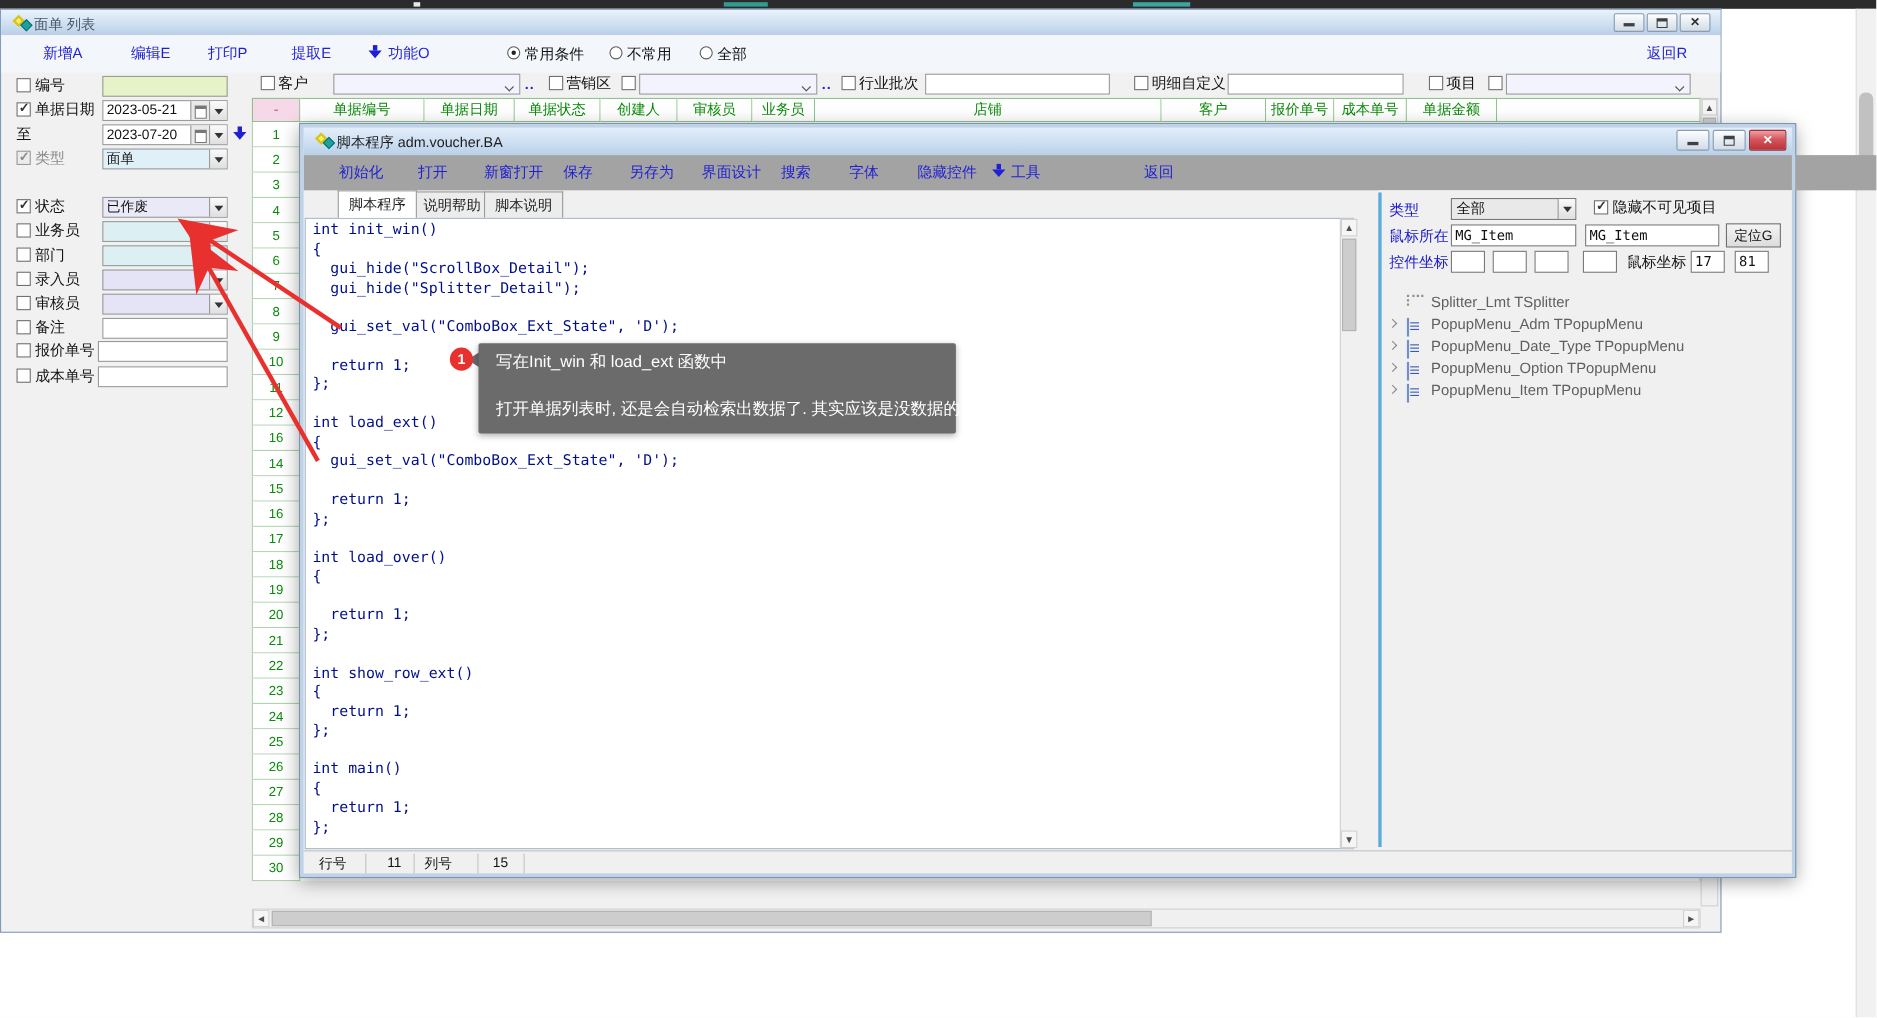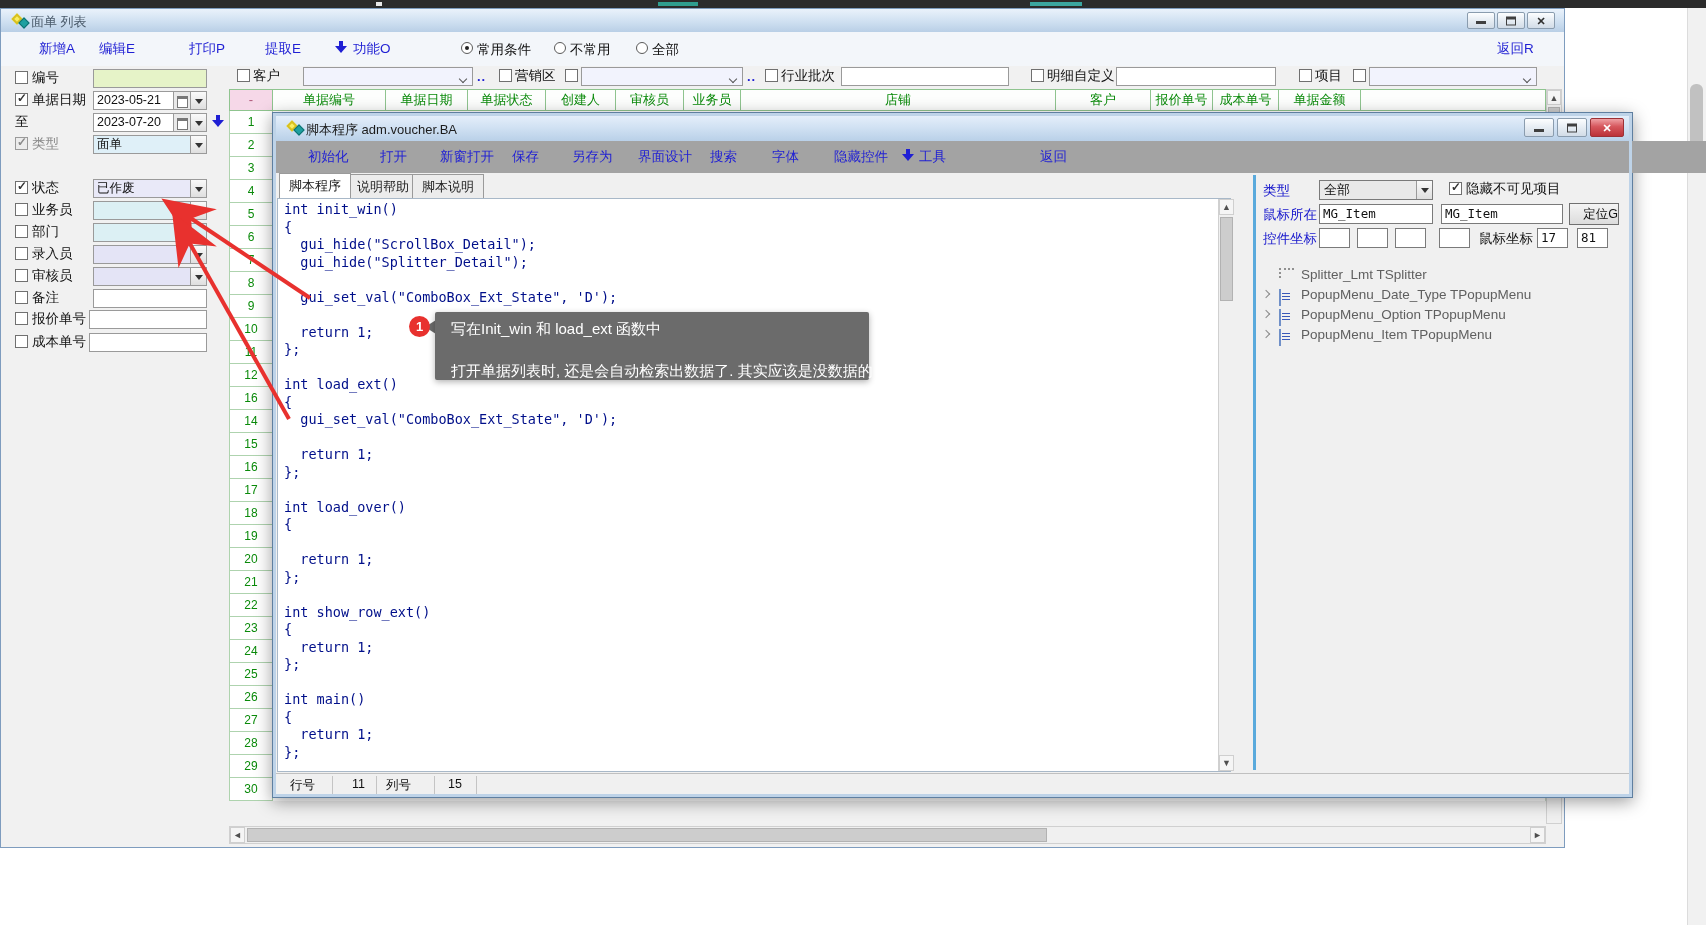--- a/index.html
+++ b/index.html
@@ -71,49 +71,49 @@
   .sb-btn{background:#f5f5f5;border:1px solid #cfcfcf;color:#505050;font-size:9px;text-align:center;line-height:15px;}
   .sb-thumb{background:#cdcdcd;border:1px solid #b2b2b2;}
 
   
   .scriptwin{left:272px;top:112px;width:1361px;height:686px;background:#f0f0f0;border:1px solid #5f7fa0;box-shadow:0 4px 16px rgba(0,0,0,.38);}
   .sw-frame{left:0;top:0;width:100%;height:100%;border:3px solid #bed3e8;pointer-events:none;}
   .sw-title{left:3px;top:3px;width:1353px;height:25px;background:linear-gradient(#e4eefa,#cfe0f2 50%,#b9d0e8);}
   .sw-title-text{left:30px;top:5px;color:#1c1c1c;font-size:13px;}
   .toolbar-sw{left:3px;top:28px;width:1512px;height:32px;background:#a3a3a3;}
 
-  .tab{position:absolute;top:0;height:24px;border:1px solid #9a9a9a;border-bottom:none;background:#ececec;color:#222;font-size:13px;line-height:23px;padding:0 9px;}
+  .tab{position:absolute;top:0;height:24px;border:1px solid #9a9a9a;border-bottom:none;background:#ececec;color:#222;font-size:13px;line-height:23px;padding:0 9px;margin-left:28px;}
   .tab.active{background:#fff;height:25px;z-index:2;}
 
   .editor{left:4px;top:85px;width:954px;height:574px;background:#fff;border:1px solid #a8b8c8;}
   #code{position:absolute;left:6px;top:2px;font-family:"DejaVu Sans Mono",monospace;font-size:13.5px;line-height:17.5px;color:#000f8a;white-space:pre;}
   .ed-sb{left:940px;top:0px;width:17px;height:572px;background:#f0f0f0;border-left:1px solid #d0d0d0;}
 
   .sw-status{left:3px;top:660px;width:1353px;height:23px;background:#f0f0f0;border-top:1px solid #c0c0c0;font-size:12.5px;color:#111;}
   .st-sep{position:absolute;top:2px;width:1px;height:19px;background:#c4c4c4;}
 
   .inspector{left:980px;top:60px;width:378px;height:599px;background:#f0f0f0;}
   .insp-accent{left:0;top:2px;width:3px;height:595px;background:#5aaadc;}
   .ilabel{color:#1515cc;font-size:13.5px;}
   .iinput{height:20px;border:1px solid #7a7a7a;background:#fff;font-family:"DejaVu Sans Mono",monospace;font-size:12.5px;line-height:18px;padding:0 3px;color:#111;}
   .iselect{height:20px;border:1px solid #7a7a7a;background:#e9e9e9;font-size:13px;line-height:18px;padding:0 4px;color:#111;}
-  .ibtn{height:22px;border:1px solid #707070;background:linear-gradient(#f4f4f4,#dcdcdc);font-size:12.5px;text-align:right;line-height:20px;color:#111;}
+  .ibtn{height:22px;border:1px solid #707070;background:linear-gradient(#f4f4f4,#dcdcdc);font-size:12.5px;text-align:center;line-height:20px;color:#111;}
 
   #tree{position:absolute;left:6px;top:92px;width:370px;}
   .trow{position:relative;height:20px;color:#5f5f5f;font-size:13.5px;line-height:19px;}
   .chev{position:absolute;left:4px;top:6px;width:6px;height:6px;border-right:1.6px solid #8a8a8a;border-bottom:1.6px solid #8a8a8a;transform:rotate(-45deg);}
   .t-ico{position:absolute;left:20px;top:3px;}
   .t-box{width:12px;height:12px;border:1px solid #808080;background:#fff;}
   .t-menu{width:13px;height:13px;border:1px solid #7090c8;background:#fff;position:relative;}
   .t-menu::after{content:"";position:absolute;left:2px;top:3px;width:8px;height:1px;background:#3858b8;box-shadow:0 3px 0 #3858b8,0 6px 0 #3858b8;}
   .t-split{width:15px;height:10px;border-top:2px dotted #909090;border-left:2px dotted #909090;}
   .t-name{position:absolute;left:42px;white-space:nowrap;}
 
   
-  .tooltip{left:435px;top:312px;width:434px;height:68px;background:#6b6b6b;border-radius:2px;box-shadow:0 2px 6px rgba(0,0,0,.3);z-index:40;}
+  .tooltip{left:435px;top:312px;width:434px;height:82px;background:#6b6b6b;border-radius:2px;box-shadow:0 2px 6px rgba(0,0,0,.3);z-index:40;}
   .tt-line{position:absolute;left:16px;color:#ffffff;font-size:15px;white-space:nowrap;}
   .tt-notch{left:425px;top:320px;width:0;height:0;border-top:7px solid transparent;border-bottom:7px solid transparent;border-right:11px solid #6b6b6b;z-index:40;}
   .badge{left:409px;top:316px;width:21px;height:21px;border-radius:50%;background:#e8312e;color:#fff;font-size:13px;font-weight:bold;text-align:center;line-height:21px;z-index:41;}
   .overlay-svg{position:absolute;left:0;top:0;z-index:35;pointer-events:none;}
 </style>
 </head>
 <body>
 
 <div class="stage">
 
@@ -136,21 +136,21 @@
       <div class="abs wbtn" style="left:1496px;top:3px;">
           <span class="g-max"></span>
         </div>
       <div class="abs wbtn" style="left:1526px;top:3px;">
           <span class="g-x">✕</span>
         </div>
     </div>
 
     <div class="abs toolbar-main">
       <span class="abs link" style="left:38px;top:8px;">新增A</span>
-      <span class="abs link" style="left:98px;top:8px;">编辑E</span>
+      <span class="abs link" style="left:118px;top:8px;">编辑E</span>
       <span class="abs link" style="left:188px;top:8px;">打印P</span>
       <span class="abs link" style="left:264px;top:8px;">提取E</span>
       <span class="abs bluearrow" style="left:334px;top:9px;"></span>
       <span class="abs link" style="left:352px;top:8px;">功能O</span>
       <span class="abs radio sel" style="left:460px;top:10px;"></span>
       <span class="abs rlabel" style="left:476px;top:9px;">常用条件</span>
       <span class="abs radio" style="left:553px;top:10px;"></span>
       <span class="abs rlabel" style="left:569px;top:9px;">不常用</span>
       <span class="abs radio" style="left:635px;top:10px;"></span>
       <span class="abs rlabel" style="left:651px;top:9px;">全部</span>
@@ -396,20 +396,21 @@
       <span class="abs iinput" style="left:186px;top:55px;width:31px;"></span>
       <span class="abs flabel" style="left:226px;top:57px;">鼠标坐标</span>
       <span class="abs iinput" style="left:284px;top:55px;width:31px;">17</span>
       <span class="abs iinput" style="left:324px;top:55px;width:31px;">81</span>
 
       <div id="tree">
           <div class="trow">
             <span class="t-ico t-split"></span>
             <span class="t-name">Splitter_Lmt  TSplitter</span>
           </div>
+          <div class="trow"><span class="chev"></span><span class="t-ico t-menu"></span><span class="t-name">PopupMenu_Adm  TPopupMenu</span></div>
           <div class="trow"><span class="chev"></span><span class="t-ico t-menu"></span><span class="t-name">PopupMenu_Date_Type  TPopupMenu</span></div>
           <div class="trow"><span class="chev"></span><span class="t-ico t-menu"></span><span class="t-name">PopupMenu_Option  TPopupMenu</span></div>
           <div class="trow"><span class="chev"></span><span class="t-ico t-menu"></span><span class="t-name">PopupMenu_Item  TPopupMenu</span></div>
         </div>
     </div>
 
     <div class="abs sw-frame"></div>
   </div>
 
   <svg class="overlay-svg" width="1706" height="925">

